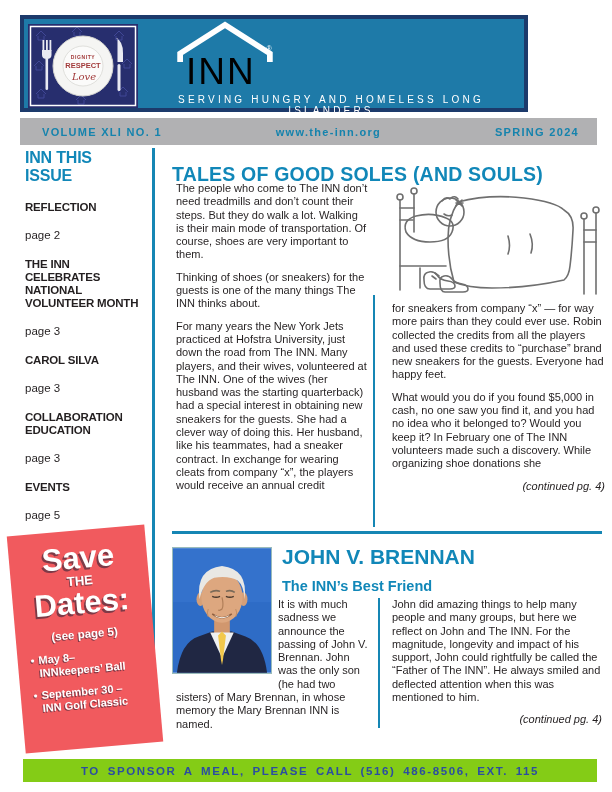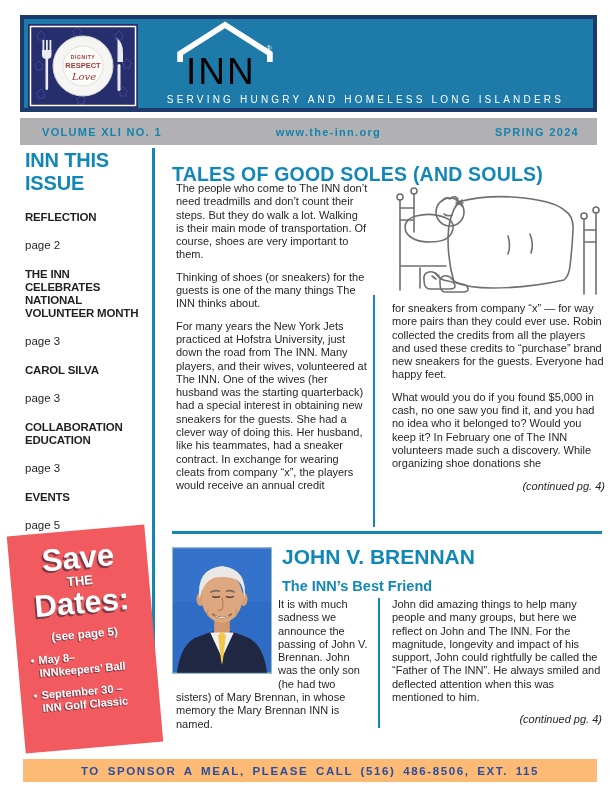--- a/index.html
+++ b/index.html
@@ -2,21 +2,21 @@
 <html><head>
 <meta charset="utf-8">
 <style>
   html,body{margin:0;padding:0;background:#ffffff;}
   .page{
     position:relative;width:612px;height:792px;background:#ffffff;
     font-family:"Liberation Sans",sans-serif;color:#231f20;overflow:hidden;
   }
   
   .header{
-    position:absolute;left:20px;top:15px;width:577px;height:97px;
+    position:absolute;left:20px;top:15px;width:508px;height:97px;
     background:#1e7aa8;border:4px solid #1c3a6b;box-sizing:border-box;
   }
   .logo{position:absolute;left:4px;top:5px;width:110px;height:84px;}
   .masthead-area{position:absolute;left:118px;right:4px;top:0;bottom:0;text-align:center;}
   .title-row{position:absolute;left:44px;top:34px;white-space:nowrap;text-align:left;color:#fff;}
   .inn-wrap{position:relative;display:inline-block;}
   .roof{position:absolute;left:-12px;top:-32px;width:102px;height:42px;}
   .brand-inn{
     font-family:"Liberation Sans",sans-serif;font-size:37px;font-weight:400;
     letter-spacing:2px;color:#000000;line-height:1;
@@ -34,21 +34,21 @@
   .infobar{
     position:absolute;left:20px;top:118px;width:577px;height:27px;background:#b1b1b3;
     display:flex;align-items:center;justify-content:space-between;
     padding:0 18px 0 22px;box-sizing:border-box;
     color:#1583ad;font-weight:bold;font-size:11px;letter-spacing:1.3px;
   }
   .infobar a{color:#1583ad;text-decoration:none;}
   
   .sidebar{position:absolute;left:25px;top:149px;width:118px;}
   .toc-heading{
-    margin:0 0 16px 0;font-size:20px;font-weight:bold;color:#1187b8;letter-spacing:-0.2px;
+    margin:0 0 16px 0;font-size:16px;font-weight:bold;color:#1187b8;letter-spacing:-0.2px;
   }
   .toc-item{margin-bottom:16px;max-width:114px;}
   .toc-title{font-weight:bold;font-size:11.5px;line-height:13px;letter-spacing:-0.2px;}
   .toc-page{font-size:11.5px;line-height:13px;margin-top:15px;}
   .vline{position:absolute;left:152px;top:148px;width:3px;height:542px;background:#1586b4;}
   
   .a1-title{
     position:absolute;left:172px;top:150px;width:430px;
     font-size:19.5px;font-weight:bold;color:#1187b8;letter-spacing:0.2px;
   }
@@ -75,21 +75,21 @@
     transform:rotate(-5deg);text-align:center;color:#fff;z-index:2;
   }
   .b-save{font-size:31px;line-height:30px;font-weight:bold;margin-top:13px;text-shadow:-2px 2px 0 #7d3a47;}
   .b-the{font-size:13px;line-height:14px;font-weight:bold;margin-top:1px;text-shadow:-1px 1px 0 #7d3a47;}
   .b-dates{font-size:31px;line-height:30px;font-weight:bold;text-shadow:-2px 2px 0 #7d3a47;}
   .b-note{font-size:11.5px;font-weight:bold;margin-top:10px;text-shadow:-1px 1px 0 #7d3a47;}
   .b-events{text-align:left;margin:10px 8px 0 13px;}
   .evt{display:flex;gap:4px;font-size:11px;line-height:13px;font-weight:bold;margin-bottom:9px;text-shadow:-1px 1px 0 #7d3a47;}
   
   .footer{
-    position:absolute;left:23px;top:759px;width:574px;height:23px;background:#fdba74;
+    position:absolute;left:23px;top:759px;width:574px;height:23px;background:#84cc16;
     display:flex;align-items:center;justify-content:center;
     color:#2b4da1;font-weight:bold;font-size:11.5px;letter-spacing:1.6px;word-spacing:3px;
   }
 </style>
 </head>
 <body>
 
 <div class="page">
 
   <div class="header">

